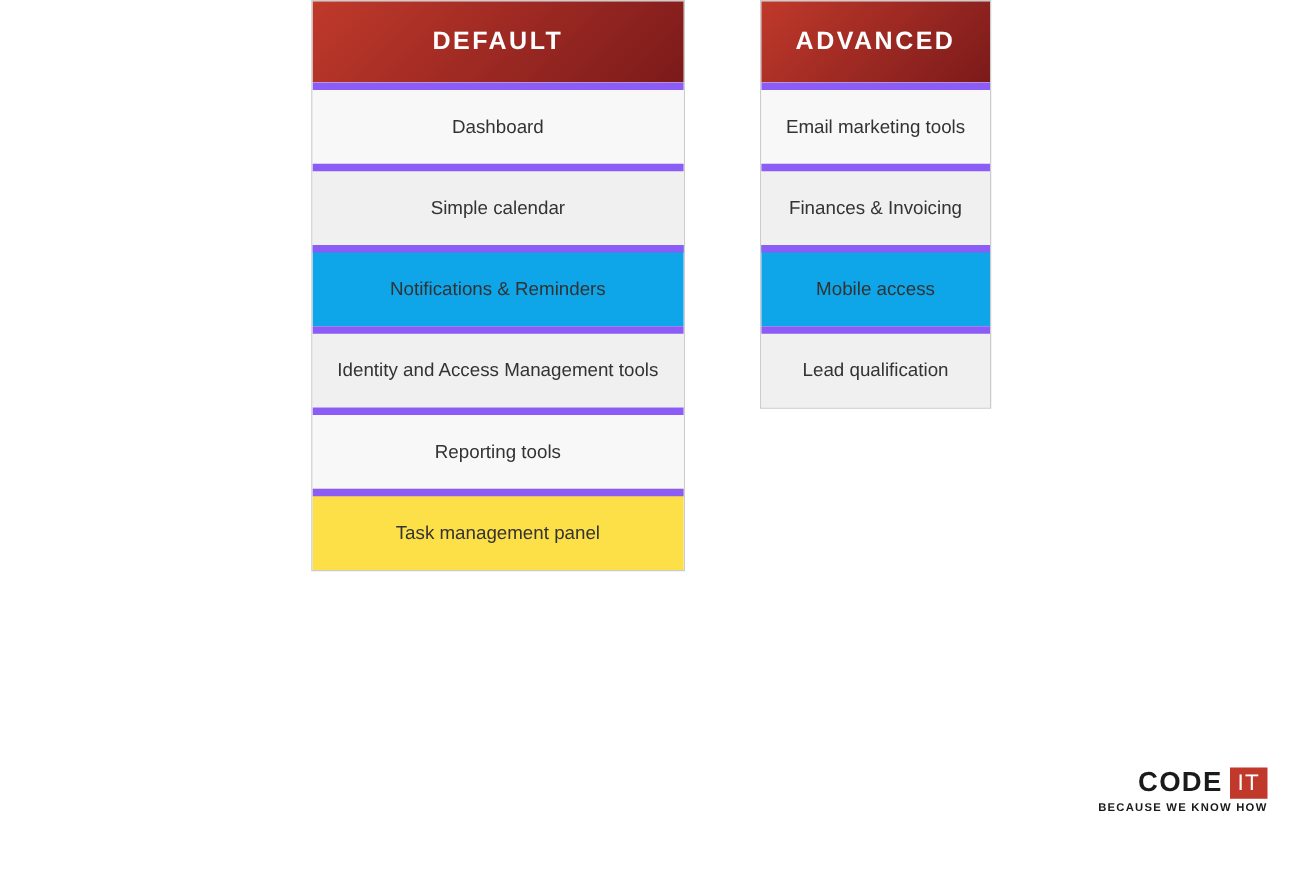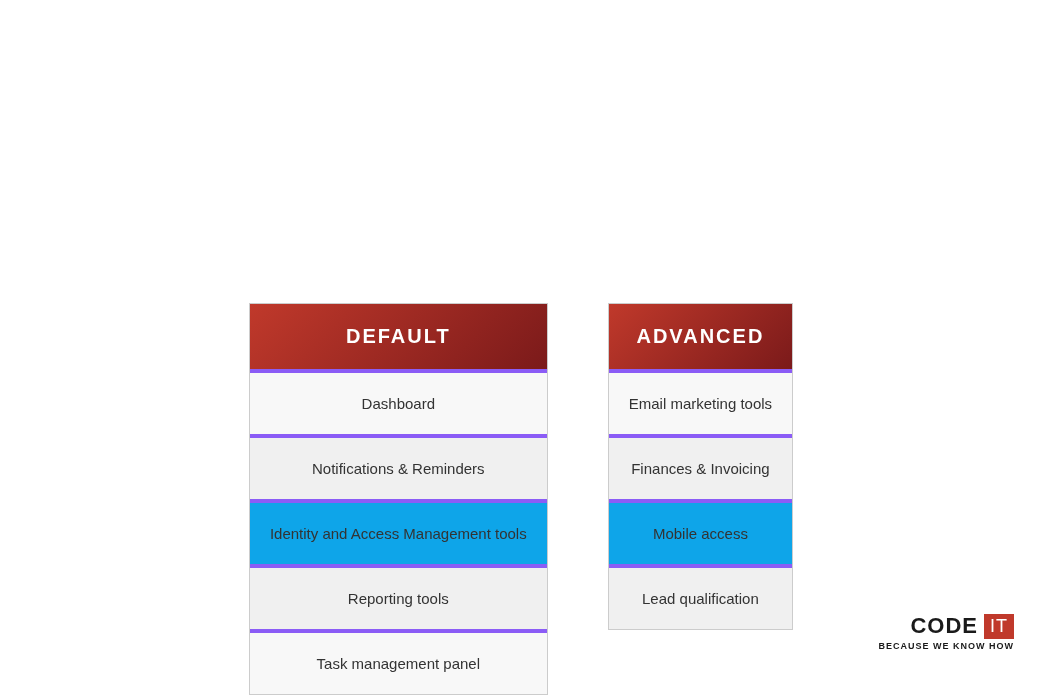--- a/index.html
+++ b/index.html
@@ -9,21 +9,21 @@
       height: 695px;
       background: #ffffff;
       font-family: Arial, sans-serif;
       position: relative;
       overflow: hidden;
     }
 
     .main-container {
       display: flex;
       justify-content: center;
-      align-items: flex-end;
+      align-items: flex-start;
       width: 100%;
       height: 100%;
       border-radius: 29px;
     }
 
     .tables-wrapper {
       display: flex;
       gap: 60px;
       align-items: flex-start;
     }
@@ -39,21 +39,21 @@
       font-weight: bold;
       letter-spacing: 2px;
       border-bottom: none;
     }
 
     .table-row {
       display: flex;
       align-items: center;
       justify-content: center;
       height: 65px;
-      border-top: 4px solid #8b5cf6;
+      border-top: 6px solid #8b5cf6;
       font-size: 15px;
       color: #333333;
       text-align: center;
       padding: 6px 20px;
     }
 
     .table-row:nth-child(even) {
       background-color: #f0f0f0;
     }
 
@@ -137,20 +137,23 @@
 
     <div class="table-wrapper">
       <div class="table-header">
         <span>DEFAULT</span>
       </div>
       <div class="table-body">
         <div class="table-row">
           <span>Dashboard</span>
         </div>
         <div class="table-row">
+          <span>Simple calendar</span>
+        </div>
+        <div class="table-row">
           <span>Notifications &amp; Reminders</span>
         </div>
         <div class="table-row">
           <span>Identity and Access Management tools</span>
         </div>
         <div class="table-row">
           <span>Reporting tools</span>
         </div>
         <div class="table-row">
           <span>Task management panel</span>

